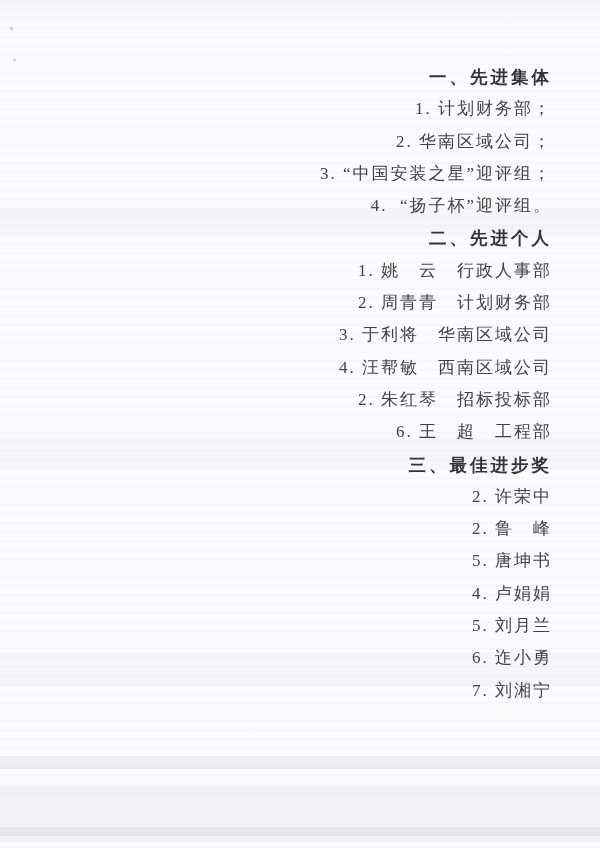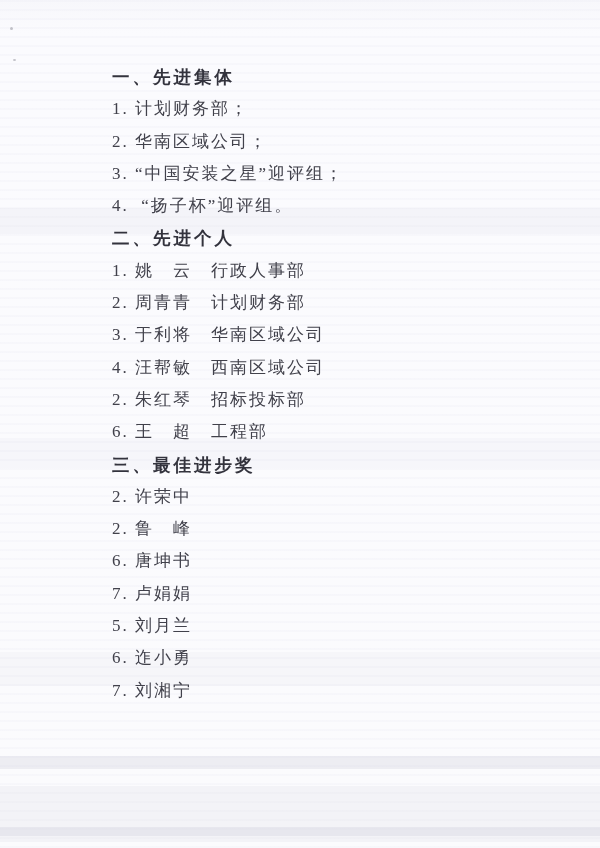--- a/index.html
+++ b/index.html
@@ -52,20 +52,21 @@
     top: 61px;
     width: 440px;
   }
   .line {
     height: 32.3px;
     line-height: 32.3px;
     white-space: pre;
     color: var(--text-color, #41414b);
     font-size: 17px;
     letter-spacing: 2px;
+    text-align: right;
   }
   .line.heading {
     color: var(--heading-color, #33333d);
     font-weight: bold;
     font-size: 17.5px;
     letter-spacing: 3px;
   }
 </style>
 </head>
 <body>
@@ -88,19 +89,19 @@
       <div class="line heading">二、先进个人</div>
       <div class="line item">1. 姚　云　行政人事部</div>
       <div class="line item">2. 周青青　计划财务部</div>
       <div class="line item">3. 于利将　华南区域公司</div>
       <div class="line item">4. 汪帮敏　西南区域公司</div>
       <div class="line item">2. 朱红琴　招标投标部</div>
       <div class="line item">6. 王　超　工程部</div>
       <div class="line heading">三、最佳进步奖</div>
       <div class="line item">2. 许荣中</div>
       <div class="line item">2. 鲁　峰</div>
-      <div class="line item">6. 唐坤书</div>
-      <div class="line item">7. 卢娟娟</div>
+      <div class="line item">5. 唐坤书</div>
+      <div class="line item">4. 卢娟娟</div>
       <div class="line item">5. 刘月兰</div>
       <div class="line item">6. 迮小勇</div>
       <div class="line item">7. 刘湘宁</div>
     </div>
 </div>
 
 </body></html>

